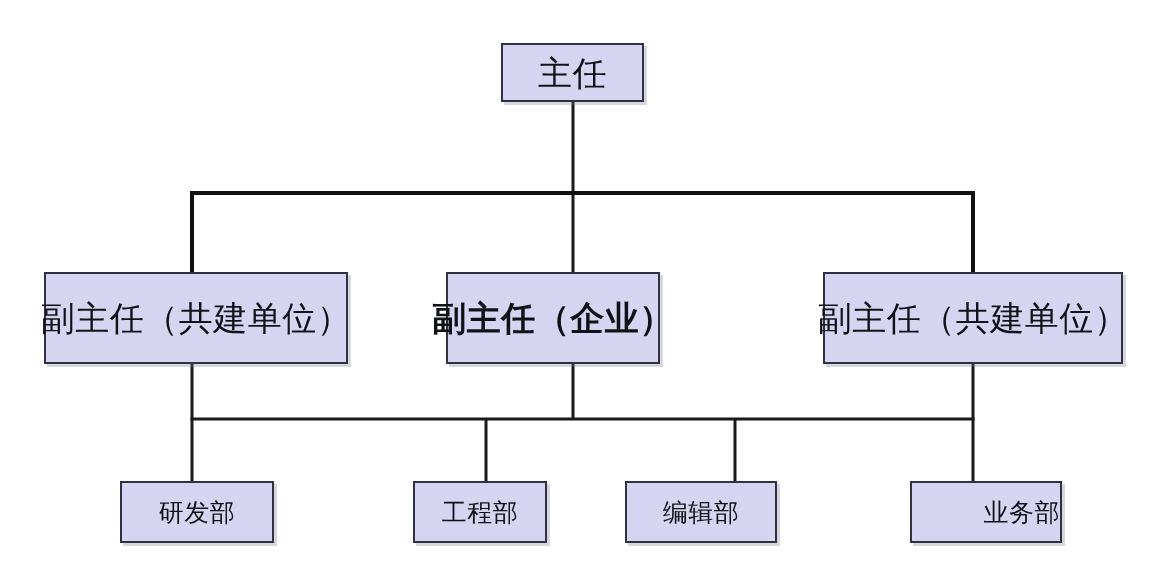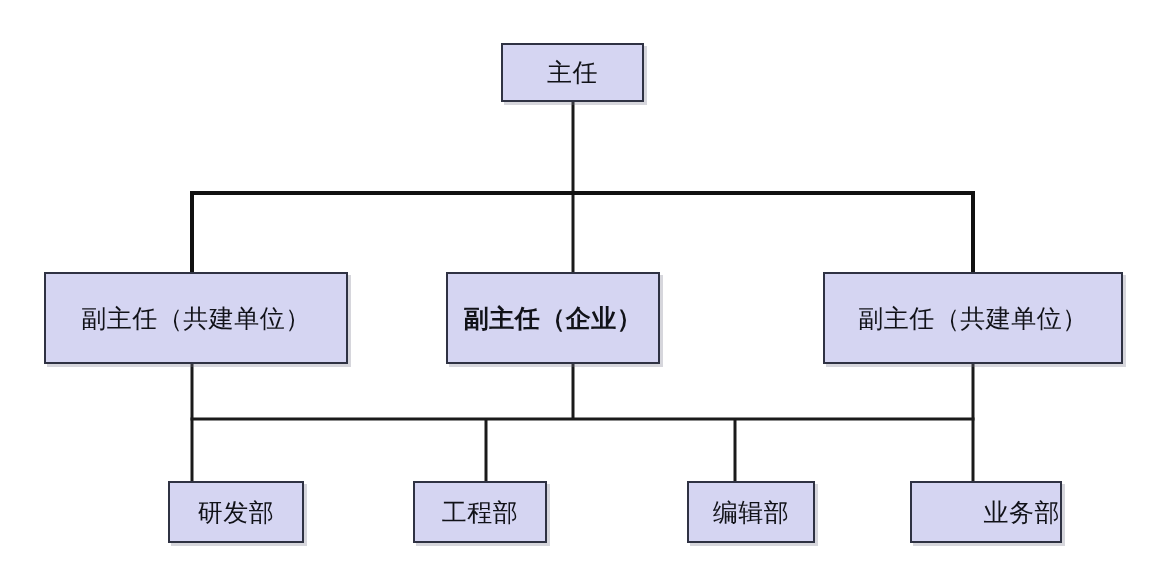--- a/index.html
+++ b/index.html
@@ -31,21 +31,21 @@
     box-sizing: border-box;
     background: #d5d5f2;
     border: 2px solid #2f3243;
     display: flex;
     align-items: center;
     justify-content: center;
     box-shadow: 3px 3px 0 rgba(120,120,140,0.30);
     z-index: 3;
   }
   .node-label {
-    font-size: 25px;
+    font-size: 34px;
     line-height: 1;
     color: #111218;
     white-space: nowrap;
     letter-spacing: 0.5px;
   }
   .node.level-3 .node-label {
     font-size: 25px;
   }
 </style>
 </head>
@@ -85,29 +85,29 @@
   </div>
 
   <div class="node level-2" style="left:446px; top:272px; width:214px; height:92px;font-weight:bold;">
     <span class="node-label">副主任（企业）</span>
   </div>
 
   <div class="node level-2" style="left:823px; top:272px; width:300px; height:92px;">
     <span class="node-label">副主任（共建单位）</span>
   </div>
 
-  <div class="node level-3" style="left:120px; top:481px; width:136px; height:62px;margin-left:48px;">
+  <div class="node level-3" style="left:120px; top:481px; width:154px; height:62px;">
     <span class="node-label">研发部</span>
   </div>
 
   <div class="node level-3" style="left:413px; top:481px; width:134px; height:62px;">
     <span class="node-label">工程部</span>
   </div>
 
-  <div class="node level-3" style="left:687px; top:481px; width:128px; height:62px;">
+  <div class="node level-3" style="left:625px; top:481px; width:152px; height:62px;">
     <span class="node-label">编辑部</span>
   </div>
 
   <div class="node level-3" style="left:910px; top:481px; width:152px; height:62px;justify-content:flex-end;">
     <span class="node-label">业务部</span>
   </div>
 
 </div>
 
 </body></html>

